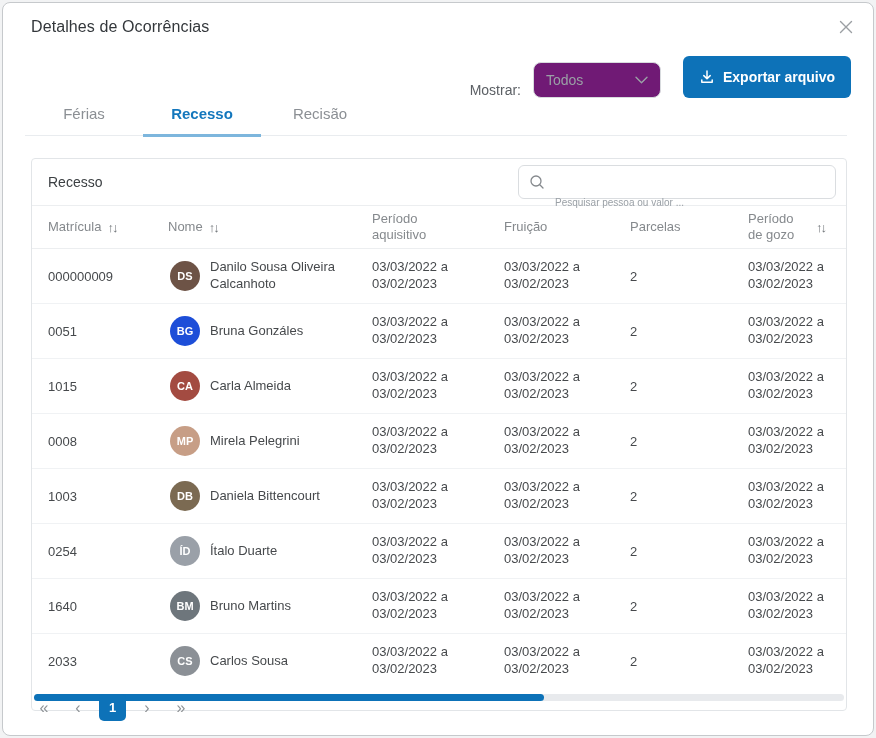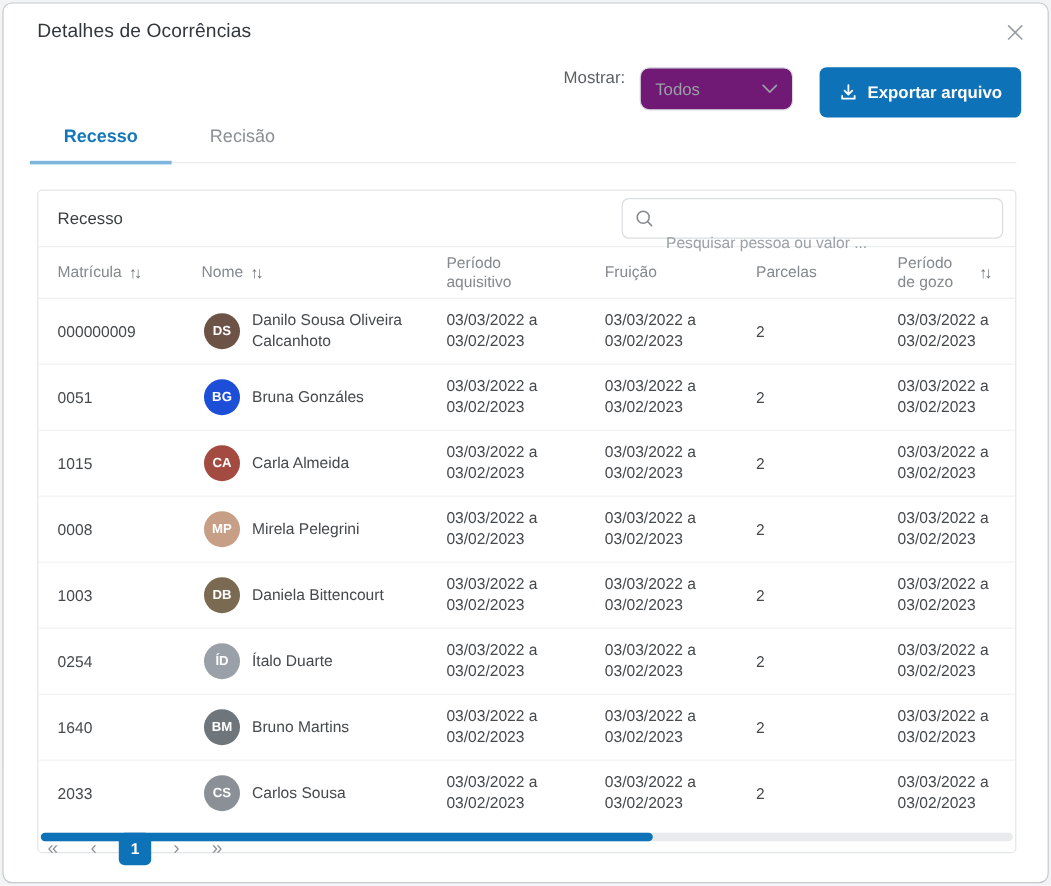--- a/index.html
+++ b/index.html
@@ -25,21 +25,21 @@
     letter-spacing:.1px;
   }
   .close-btn{
     position:absolute;top:13px;right:16px;
     width:22px;height:22px;display:flex;align-items:center;justify-content:center;
     cursor:pointer;background:none;border:none;padding:0;
   }
   
   .controls{
     position:absolute;top:53px;right:22px;
-    display:flex;align-items:flex-start;gap:12px;
+    display:flex;align-items:flex-end;gap:12px;
   }
   .show-label{font-size:14px;color:#5c6065;}
   .show-select{
     width:128px;height:36px;box-sizing:border-box;
     border:1px solid #d8dbde;border-radius:8px;
     display:flex;align-items:center;justify-content:space-between;
     padding:0 12px;cursor:pointer;background:#701a75;
   }
   .show-select .val{font-size:14px;color:#9aa0a6;}
   .export-btn{
@@ -80,21 +80,21 @@
   }
   .card-title{font-size:14px;color:#3c4043;}
   .search-box{
     width:318px;height:34px;box-sizing:border-box;
     border:1px solid #dadde0;border-radius:6px;
     display:flex;align-items:center;gap:8px;padding:0 10px;
     background:#fff;
   }
   .search-box input{
     border:none;outline:none;flex:1;
-    font-size:13px;color:#5f6368;font-family:inherit;
+    font-size:10px;color:#5f6368;font-family:inherit;
     background:transparent;
     margin-top:40px;
   }
   .search-box input::placeholder{color:#9aa0a6;}
   .tgrid{
     display:grid;
     grid-template-columns:136px 204px 132px 126px 118px 1fr;
     align-items:center;
   }
   .thead{
@@ -192,20 +192,21 @@
         <svg width="16" height="16" viewBox="0 0 16 16">
             <path d="M8 2v7.2M4.8 6.6L8 9.8l3.2-3.2" stroke="#fff" stroke-width="1.5" fill="none" stroke-linecap="round" stroke-linejoin="round"></path>
             <path d="M2.8 11v2.2h10.4V11" stroke="#fff" stroke-width="1.5" fill="none" stroke-linecap="round" stroke-linejoin="round"></path>
           </svg>
       </span>
       <span>Exportar arquivo</span>
     </button>
   </div>
 
   <div class="tabs">
+    <div class="tab">Férias</div>
     <div class="tab active">Recesso</div>
     <div class="tab">Recisão</div>
   </div>
 
   <div class="card">
 
     <div class="card-header">
       <span class="card-title">Recesso</span>
       <div class="search-box">
         <span>

